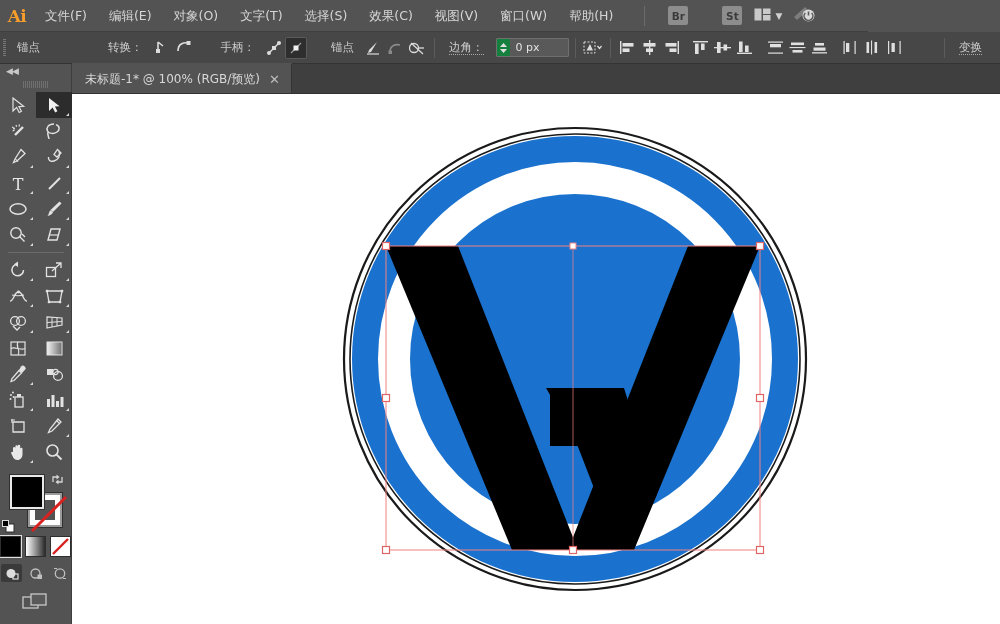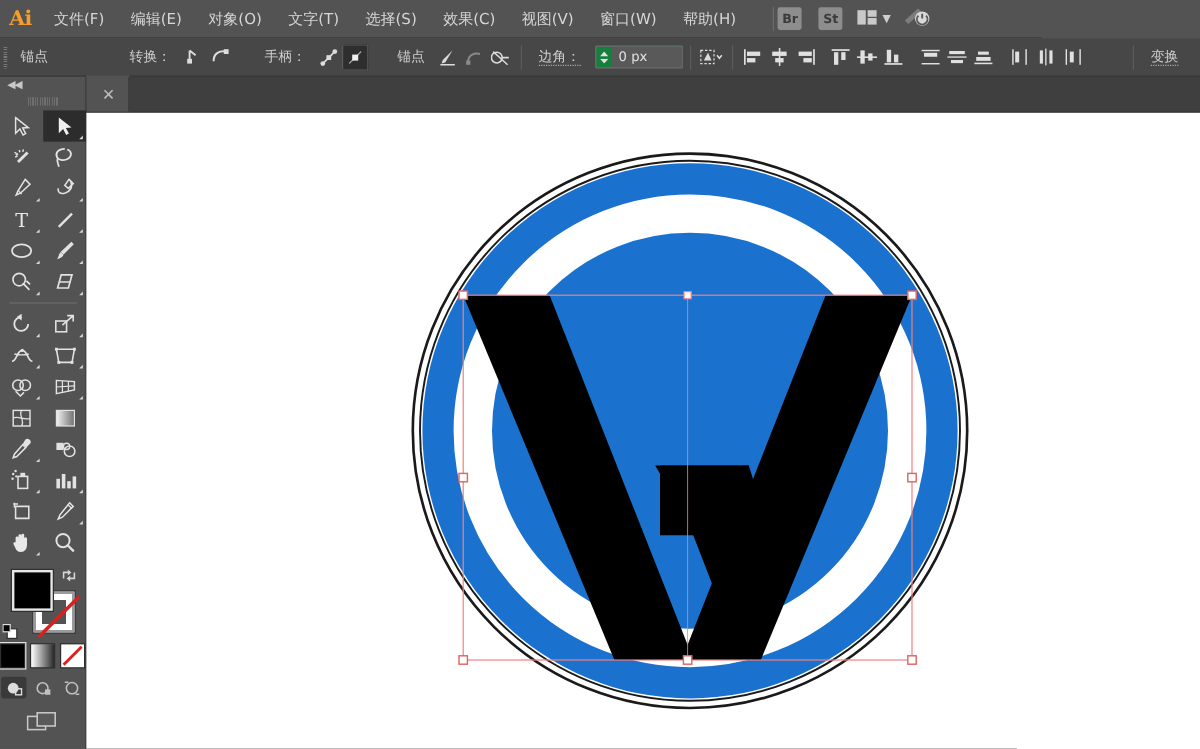--- a/index.html
+++ b/index.html
@@ -29,21 +29,21 @@
   .menu-item {
     padding: 0 11px; height: 32px; line-height: 32px;
     font-size: 12.5px; color: #d6d6d6; white-space: nowrap; cursor: default;
   }
   .menu-right { margin-left: auto; display: flex; align-items: center; padding-right: 14px; gap: 9px; }
   .mr-sep { width: 1px; height: 20px; background: #6b6b6b; margin-right: 3px; }
   .badge-btn {
     width: 20px; height: 19px; border-radius: 2px;
     background: #8d8d8d; color: #3b3b3b;
     font-size: 10.5px; font-weight: bold;
-    display: flex; align-items: center; justify-content: center;
+    display: flex; align-items: center; justify-content: center; margin-left: 20px;
   }
   .ws-icon { display:flex; align-items:center; gap:4px; }
   .chev { color:#cfcfcf; font-size:9px; }
 
   
   .controlbar {
     position: absolute; left: 0; top: 32px; width: 1000px; height: 32px;
     background: #474747;
     display: flex; align-items: center;
     border-bottom: 1px solid #343434;
@@ -390,20 +390,21 @@
     </div>
 
     <div class="cb-right">
       <div class="cb-sep"></div>
       <div class="cb-label"><span class="dotted">变换</span></div>
     </div>
   </div>
 
   <div class="tabbar">
     <div class="doc-tab">
+      <span>未标题-1* @ 100% (RGB/预览)</span>
       <span class="tab-close">✕</span>
     </div>
   </div>
 
   <div class="toolpanel">
     <div class="tp-head">
       <span class="tp-collapse">◀◀</span>
     </div>
     <div class="tp-grip">
         <i></i>

